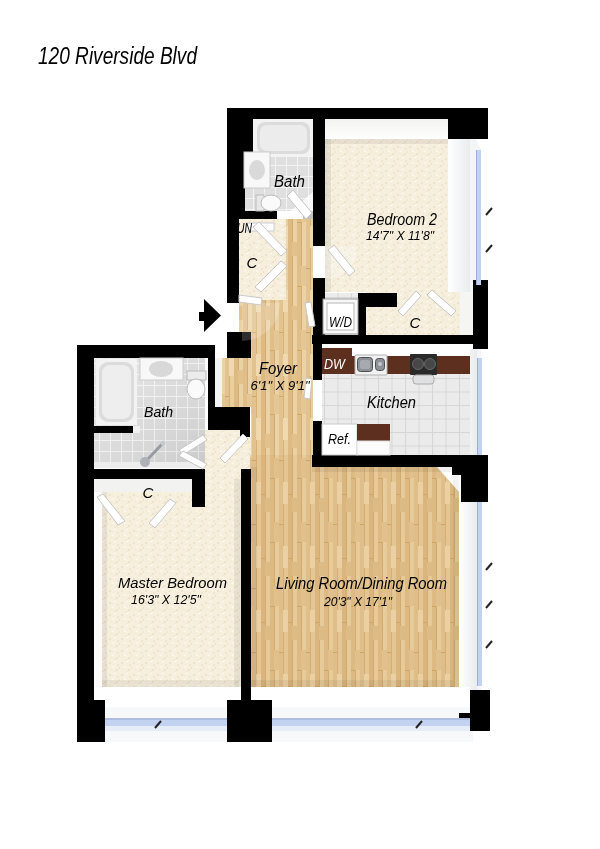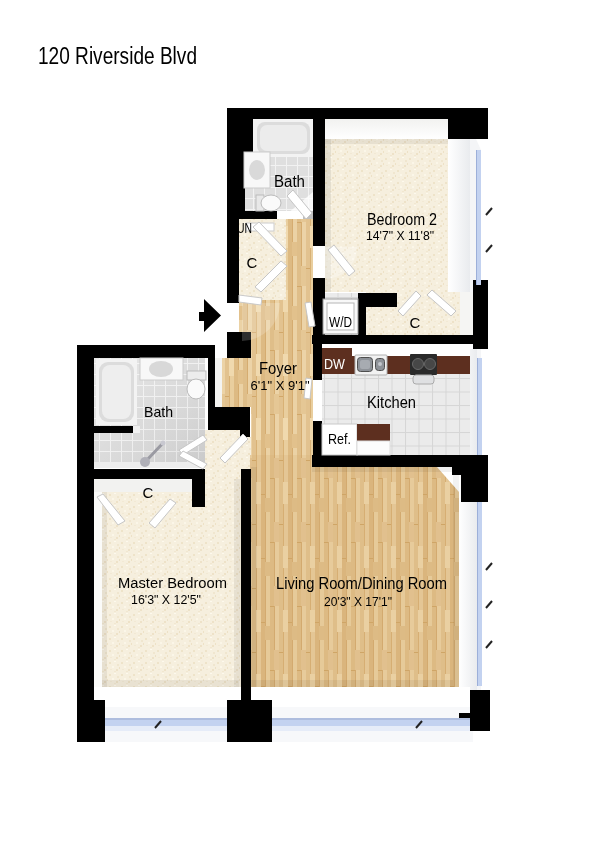--- a/index.html
+++ b/index.html
@@ -1,17 +1,17 @@
 <!DOCTYPE html>
 <html><head>
 <meta charset="utf-8">
 <style>
   html,body{margin:0;padding:0;background:#ffffff;}
   #page{position:relative;width:600px;height:849px;background:#ffffff;overflow:hidden;
-        font-family:"Liberation Sans", sans-serif;}
+        font-family:"Liberation Sans", sans-serif;font-style:italic;}
   svg{position:absolute;left:0;top:0;}
   text{font-family:"Liberation Sans", sans-serif;}
 </style>
 </head>
 <body>
 <div id="page">
 <svg width="600" height="849" viewBox="0 0 600 849">
 <defs>
 
   <pattern id="carpet" width="12" height="12" patternUnits="userSpaceOnUse">

